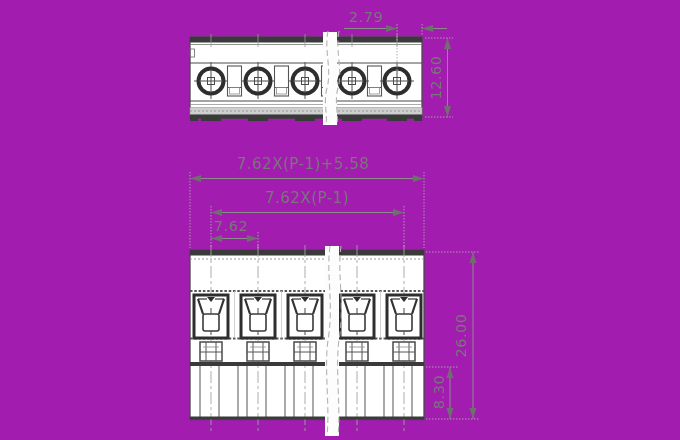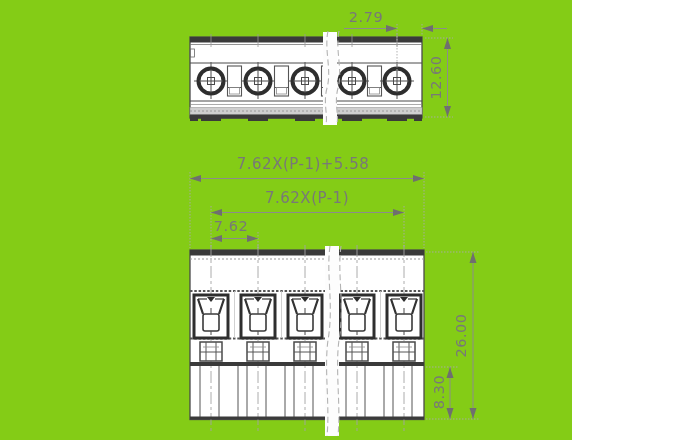--- a/index.html
+++ b/index.html
@@ -1,19 +1,19 @@
 <!DOCTYPE html>
 <html><head>
 <meta charset="utf-8">
 <style>
   html,body{margin:0;padding:0;background:#ffffff;}
   .canvas{
     position:relative;
-    width:572px;height:440px;
-    background:#84cc16;
+    width:680px;height:440px;
+    background:#a21caf;
     font-family:"DejaVu Sans", sans-serif;
     overflow:hidden;
   }
   svg{position:absolute;inset:0;display:block;}
   text{
     font-family:"DejaVu Sans", sans-serif;
     font-size:14.5px;
     letter-spacing:0.5px;
     fill:#787878;
   }

